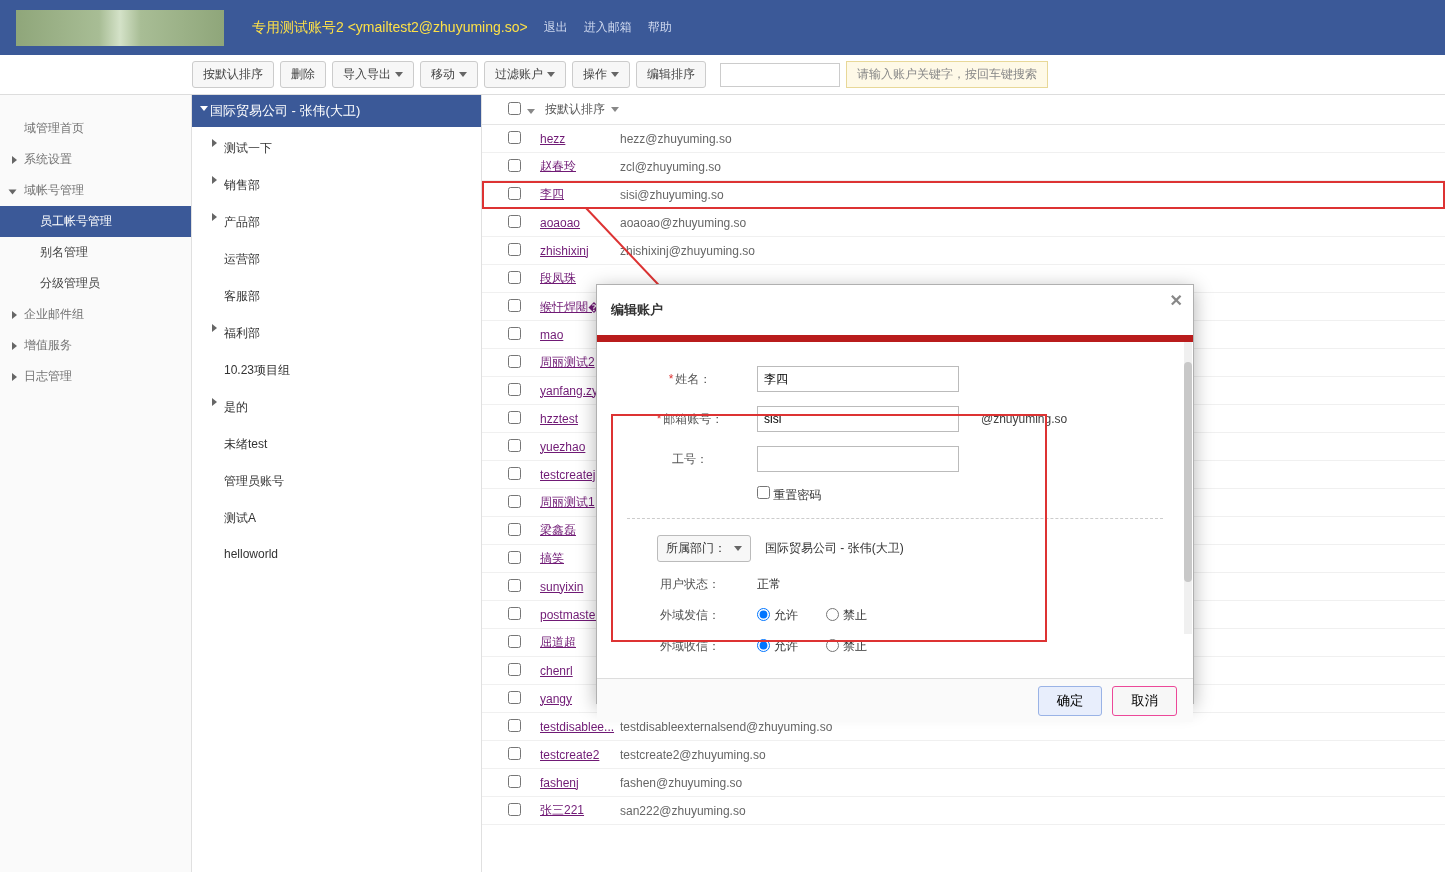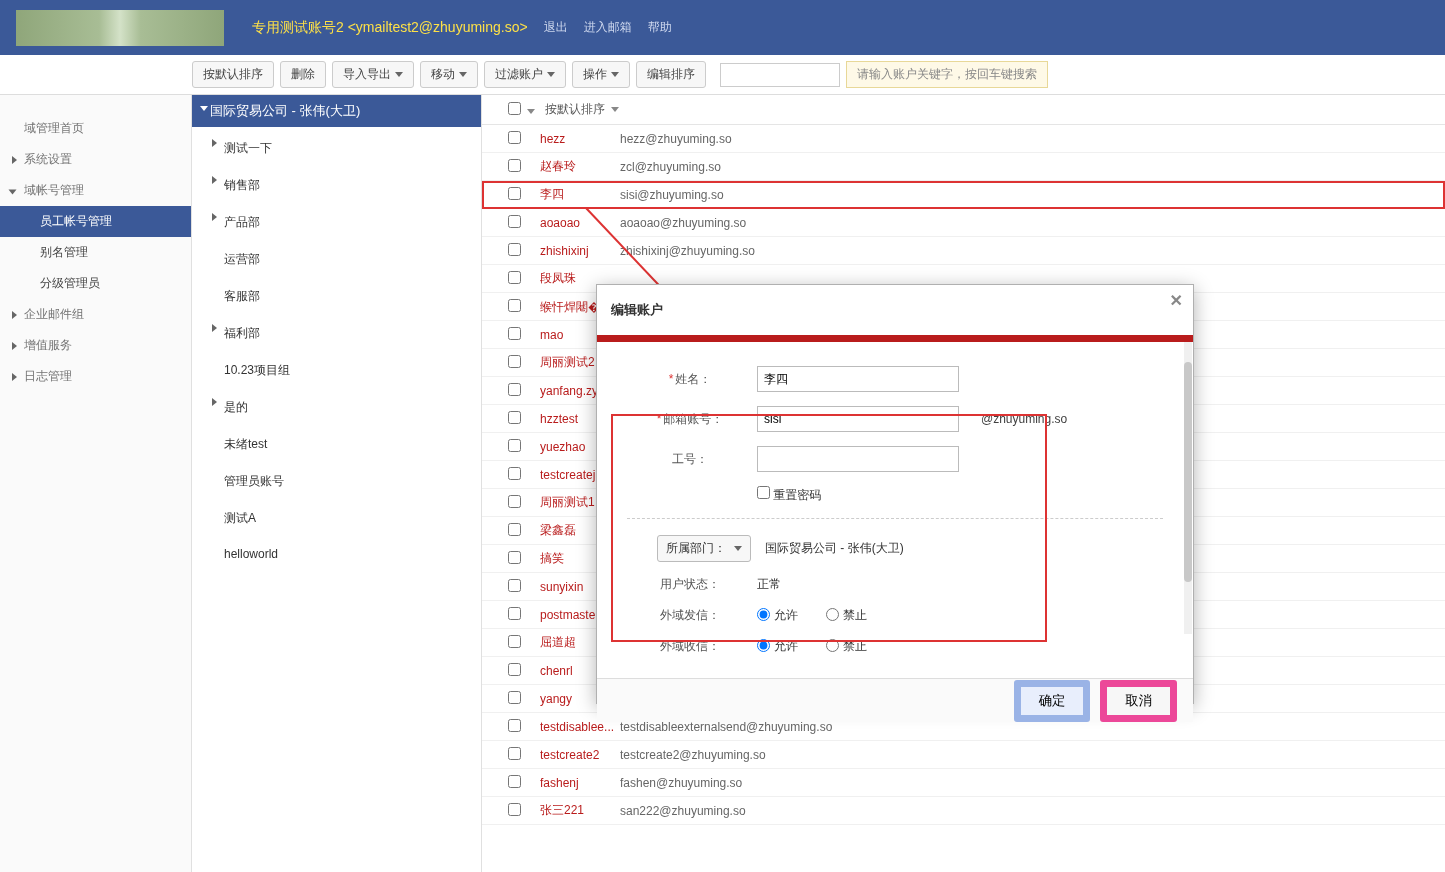--- a/index.html
+++ b/index.html
@@ -40,42 +40,42 @@
 .tablecol { flex: 1; background: #fff; overflow: hidden; }
 .table-header { display: flex; align-items: center; gap: 10px; padding: 6px 12px 6px 26px; border-bottom: 1px solid #e5e5e5; color: #555; }
 .sort-label { display: inline-flex; align-items: center; gap: 6px; cursor: pointer; }
 .sort-label::after { content: ""; border-left: 4px solid transparent; border-right: 4px solid transparent; border-top: 5px solid #888; }
 .th-check::after { content: ""; display: inline-block; margin-left: 6px; border-left: 4px solid transparent; border-right: 4px solid transparent; border-top: 5px solid #888; vertical-align: 1px; }
 
 .table-body { overflow-y: auto; height: calc(100% - 34px); }
 .row { display: flex; align-items: center; height: 28px; padding-left: 26px; border-bottom: 1px solid #f0f0f0; }
 .row .chk { width: 32px; }
 .row .chk input { width: 13px; height: 13px; }
-.row .uname { width: 80px; color: #b91c1c; cursor: pointer; white-space: nowrap; overflow: hidden; text-overflow: ellipsis; }
+.row .uname { width: 80px; color: #701a75; text-decoration: underline; cursor: pointer; white-space: nowrap; overflow: hidden; text-overflow: ellipsis; }
 .row .email { color: #666; }
 .row.highlight { outline: 2px solid #d33; outline-offset: -2px; }
 
 
 .arrow-svg { position: absolute; left: 486px; top: 190px; pointer-events: none; z-index: 5; }
 .dialog { position: absolute; left: 596px; top: 284px; width: 598px; height: 420px; background: #fff; border: 1px solid #b0b0b0; box-shadow: 0 4px 18px rgba(0,0,0,0.3); z-index: 20; }
 .dialog .dlg-title { padding: 16px 14px; font-size: 13px; font-weight: bold; color: #333; border-bottom: 7px solid #b91c1c; position: relative; }
 .dialog .dlg-close { position: absolute; right: 10px; top: 6px; color: #888; font-size: 16px; cursor: pointer; font-family: Arial; }
 .dialog .dlg-body { padding: 24px 30px 10px 30px; height: 336px; overflow: hidden; position: relative; }
 .dialog .form-row { display: flex; align-items: center; margin-bottom: 14px; }
 .dialog .form-label { width: 130px; text-align: center; padding-right: 4px; color: #555; }
 .dialog .req { color: #d33; margin-right: 2px; }
 .dialog .form-input { width: 202px; height: 26px; border: 1px solid #bbb; padding: 2px 6px; font-size: 12px; }
 .dialog .suffix { margin-left: 22px; color: #404040; }
 .dialog .dashline { border-top: 1px dashed #ccc; margin: 4px 0 16px 0; }
 .dialog .dept-btn { border: 1px solid #bbb; background: #f7f7f7; padding: 4px 8px; border-radius: 3px; display: inline-flex; align-items: center; gap: 6px; cursor: pointer; }
 .dialog .dept-btn::after { content: ""; border-left: 4px solid transparent; border-right: 4px solid transparent; border-top: 5px solid #666; margin-left: 2px; }
 .dialog .radio-row input { margin: 0 4px 0 0; vertical-align: -2px; }
 .dialog .radio-row label { margin-right: 28px; }
 .dialog .dlg-footer { height: 44px; border-top: 1px solid #ddd; display: flex; justify-content: flex-end; align-items: center; padding: 0 16px; gap: 10px; background: #fafafa; }
-.dlg-btn { border: 7px solid #ec4899; background: #f7f7f7; padding: 5px 18px; border-radius: 3px; cursor: pointer; }
+.dlg-btn { border: 1px solid #ec4899; background: #f7f7f7; padding: 5px 18px; border-radius: 3px; cursor: pointer; }
 .dlg-btn.primary { background: #e8eefc; border-color: #9ab3e6; }
 
 .annot-red { position: absolute; border: 2px solid #d33; pointer-events: none; z-index: 25; }
 .scrollbar-mock { position: absolute; right: 1px; top: 0; width: 8px; bottom: 44px; background: #f0f0f0; }
 .scrollbar-thumb { position: absolute; left: 0; right: 0; top: 20px; height: 220px; background: #c8c8c8; border-radius: 4px; }
 </style>
 </head>
 <body>
 
 <div class="header">

